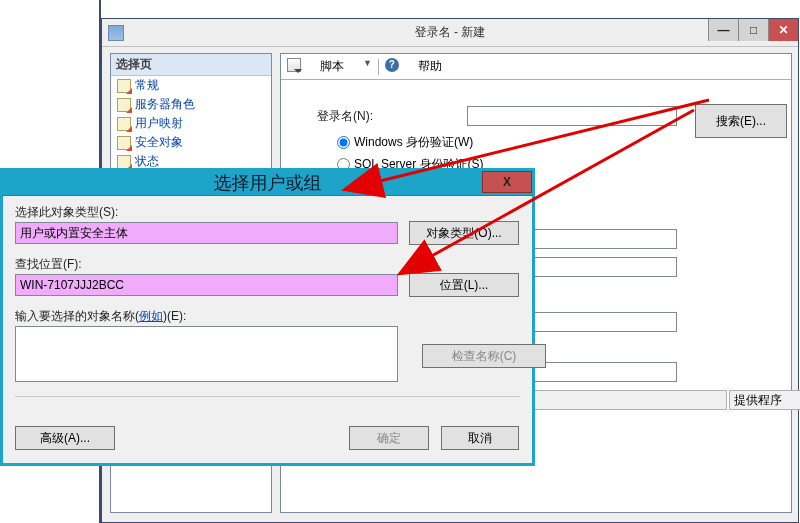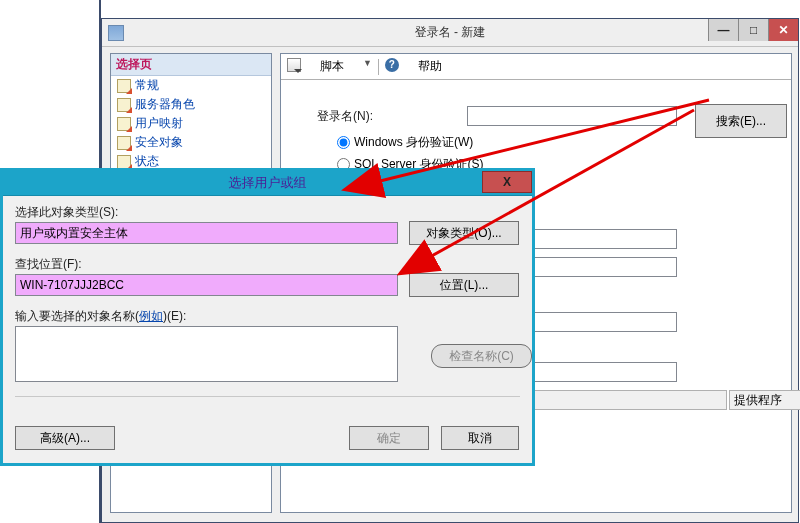--- a/index.html
+++ b/index.html
@@ -59,21 +59,21 @@
     width: 162px;
     height: 460px;
     background: #ffffff;
     border: 1px solid #7a8aa0;
   }
   .side-panel .side-header {
     background: #dbe7f4;
     border-bottom: 1px solid #b5c7dd;
     padding: 2px 5px;
     font-weight: bold;
-    color: #be185d;
+    color: #404040;
   }
   .side-item {
     display: flex; align-items: center;
     padding: 1px 6px;
     color: #0645ad;
     cursor: pointer;
     gap: 4px;
   }
   .side-item .doc-icon {
     width: 14px; height: 14px; position: relative;
@@ -141,22 +141,22 @@
     border: 3px solid #1ca4c9;
   }
   .dialog-titlebar {
     height: 25px;
     background: #1ca4c9;
     position: relative;
     display:flex; align-items:center; justify-content:center;
     border-bottom: 1px solid #148aab;
   }
   .dialog-titlebar .dlg-title {
-    color: #4c1d95;
-    font-size: 13px;
+    color: #0f172a;
+    font-size: 18px;
   }
   .dlg-close {
     position:absolute; right: 0; top: 0;
     width: 50px; height: 22px;
     background: #c75050;
     border: 1px solid #8a2c2c;
     color: #222;
     font-weight: bold;
     font-size: 13px;
     display:flex; align-items:center; justify-content:center;
@@ -304,21 +304,21 @@
     <span class="dlg-label" style="left:12px; top:60px;">查找位置(F):</span>
     <input class="dlg-input" style="left: 12px; top: 78px; width: 383px; height: 22px;" readonly="" value="WIN-7107JJJ2BCC">
     <div class="dlg-btn" style="left:406px; top:77px; width:110px;">
       <span>位置(L)...</span>
     </div>
 
     <span class="dlg-label" style="left:12px; top:112px;">
       <span>输入要选择的对象名称(</span><span class="link-text">例如</span><span>)(E):</span>
     </span>
     <textarea class="dlg-textarea" style="left: 12px; top: 130px; width: 383px; height: 56px;"></textarea>
-    <div class="dlg-btn btn-disabled" style="left:428px; top:148px; width:101px;border-radius:11px;">
+    <div class="dlg-btn btn-disabled" style="left:419px; top:148px; width:124px;">
       <span>检查名称(C)</span>
     </div>
 
     <div style="position:absolute; left:12px; top:200px; width:505px; height:1px; background:#c8c8c8;"></div>
 
     <div class="dlg-btn" style="left:12px; top:230px; width:100px;">
       <span>高级(A)...</span>
     </div>
     <div class="dlg-btn btn-disabled" style="left:346px; top:230px; width:80px;">
       <span>确定</span>

